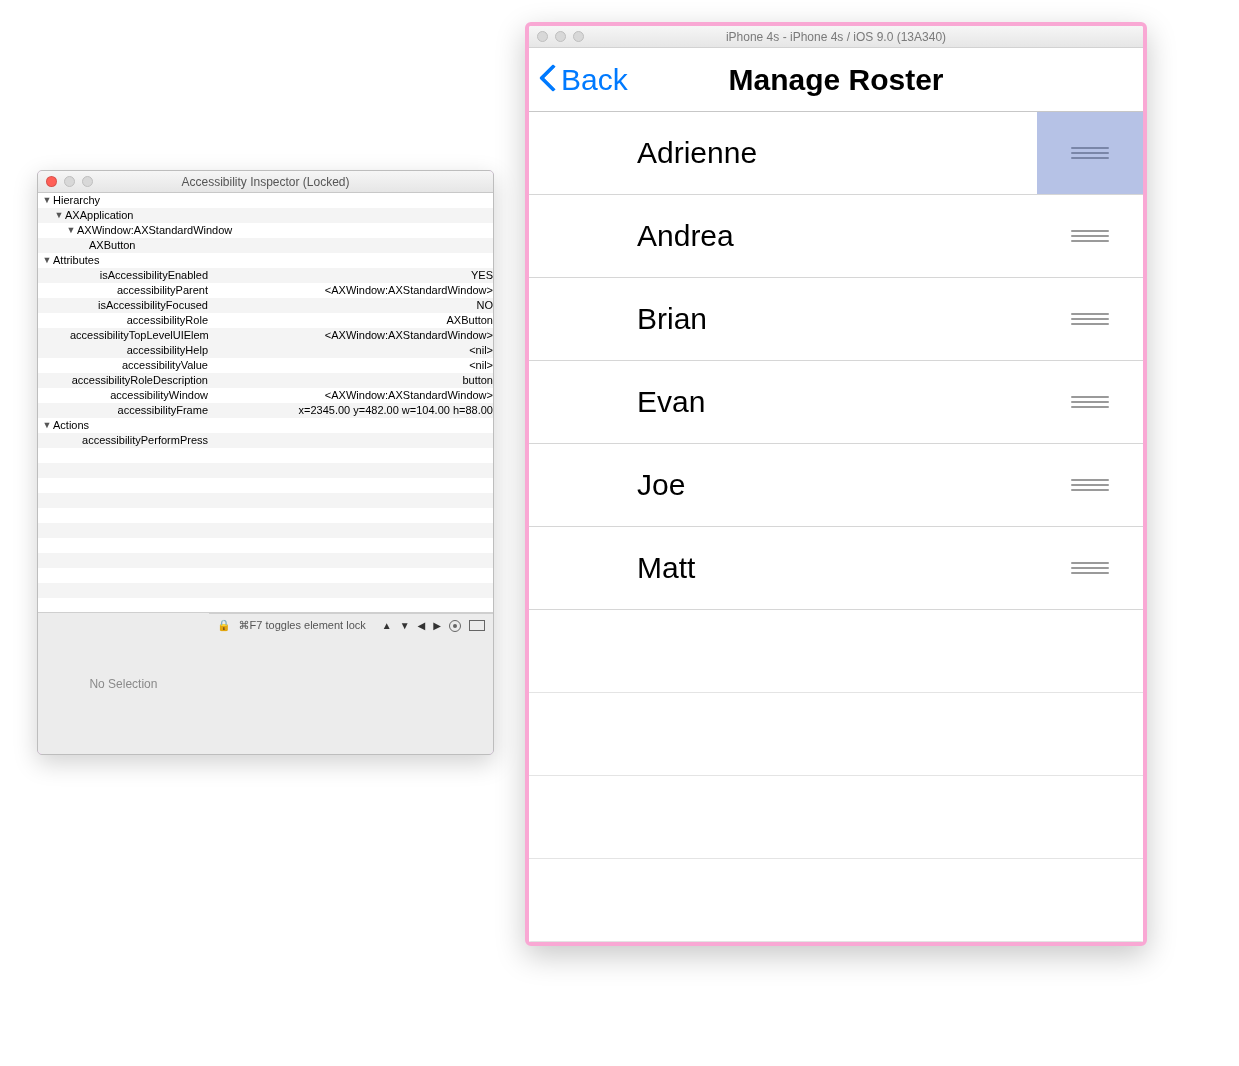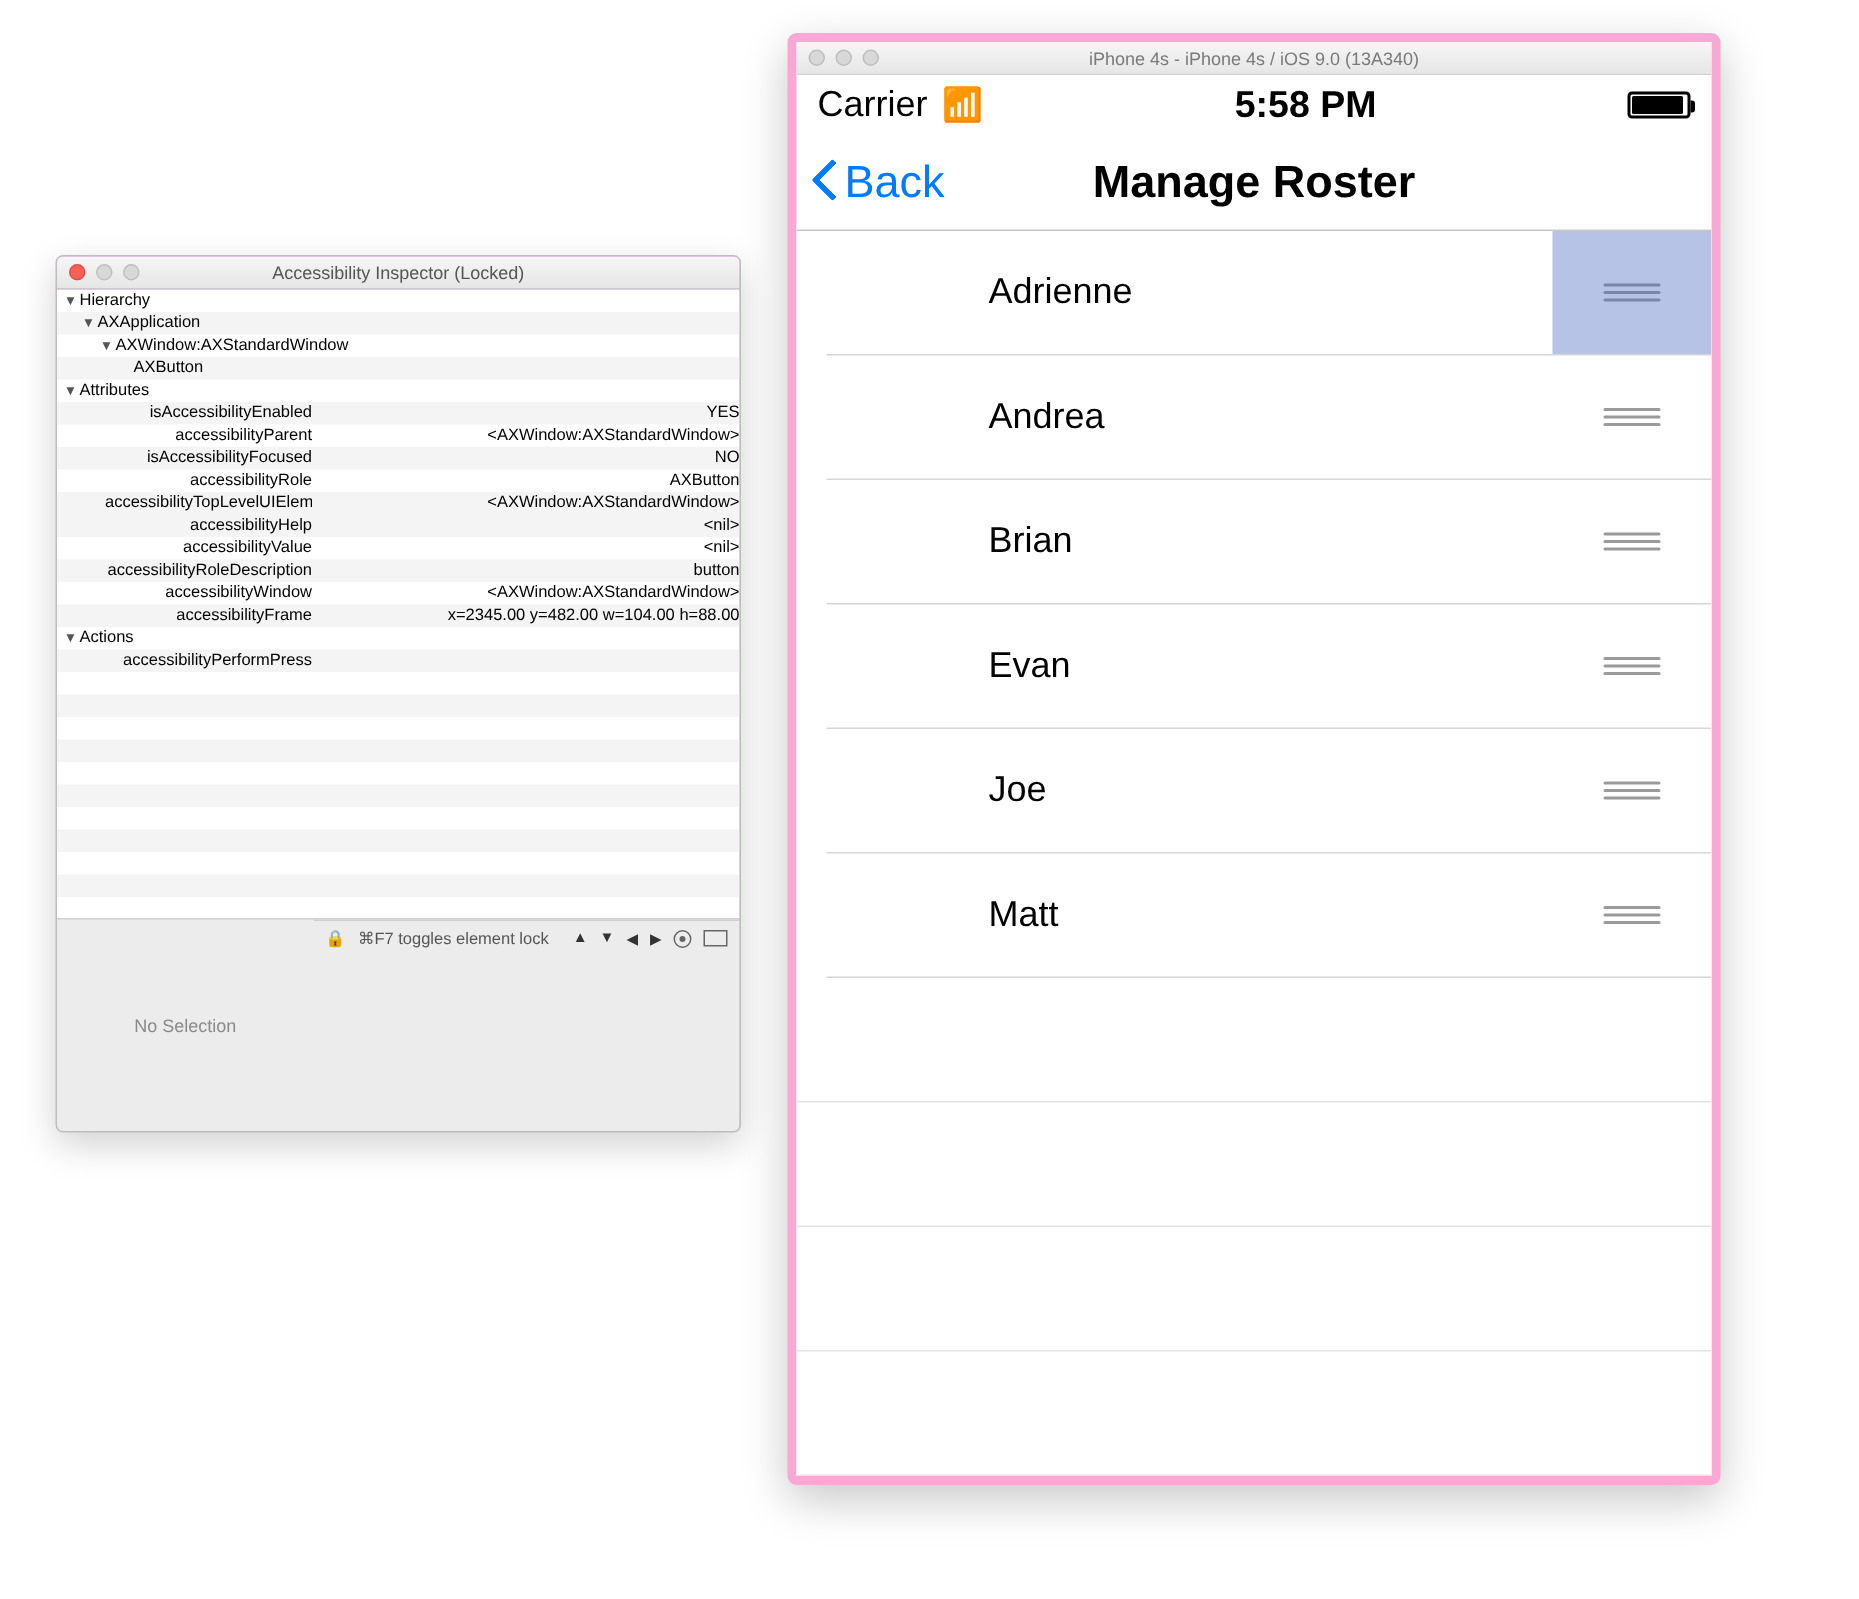--- a/index.html
+++ b/index.html
@@ -157,21 +157,21 @@
     font-size:11px;color:#777;
   }
 
   
   .sim-window {
     position:absolute;
     left: 525px;
     top: 22px;
     width: 622px;
     background:#fff;
-    border:6px solid #f9a8d4;
+    border:4px solid #f9a8d4;
     border-radius:6px;
     box-shadow: 0 10px 30px rgba(0,0,0,0.22);
     overflow:hidden;
   }
   .sim-titlebar {
     height: 22px;
     background: linear-gradient(#f6f6f6,#e6e6e6);
     border-bottom:1px solid #d2d2d2;
     display:flex;
     align-items:center;
@@ -238,23 +238,22 @@
 
   .roster-list {
     background:#fff;
   }
   .roster-row {
     height: 83px;
     display:flex;
     align-items:center;
     padding-left: 108px;
     border-bottom:1px solid #d6d6d6;
-    font-size:24px;
+    font-size:30px;
     position:relative;
-    margin-left:20px;
   }
   .roster-row .reorder {
     position:absolute;
     right:0;
     top:0;
     bottom:0;
     width: 106px;
     display:flex;
     align-items:center;
     justify-content:center;
@@ -405,30 +404,20 @@
   <div class="sim-titlebar">
     <div class="traffic">
       <div class="tl-dot tl-gray"></div>
       <div class="tl-dot tl-gray"></div>
       <div class="tl-dot tl-gray"></div>
     </div>
     <div class="title">iPhone 4s - iPhone 4s / iOS 9.0 (13A340)</div>
   </div>
 
   <div class="phone-screen">
-    <div class="status-bar">
-      <span class="carrier">Carrier</span>
-      <span style="margin-left:10px;font-size:22px;">📶</span>
-      <span class="time">5:58 PM</span>
-      <span class="battery">
-        <span class="battery-body">
-            <span class="battery-fill"></span>
-          </span>
-      </span>
-    </div>
 
     <div class="nav-bar">
       <div class="nav-back">
         <span class="chev"></span>
         <span>Back</span>
       </div>
       <div class="nav-title">Manage Roster</div>
     </div>
 
     <div class="roster-list" id="roster-list">

